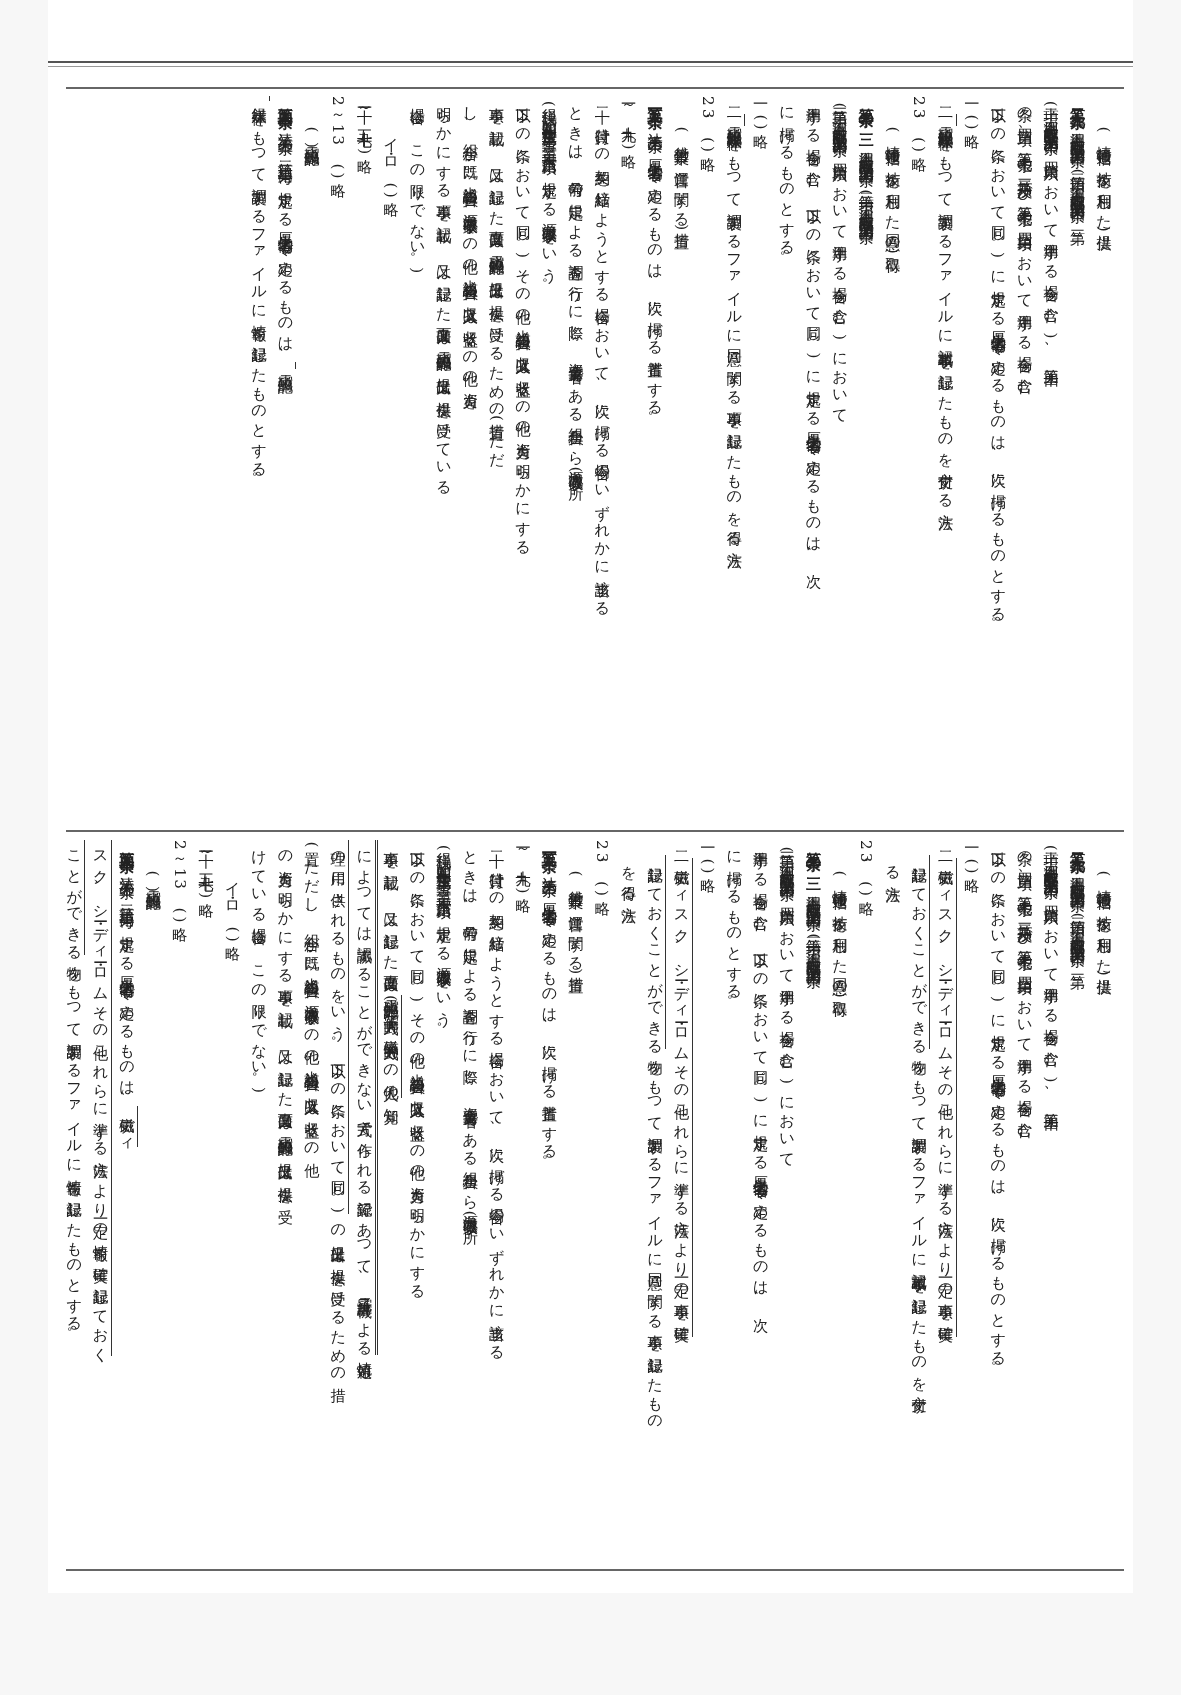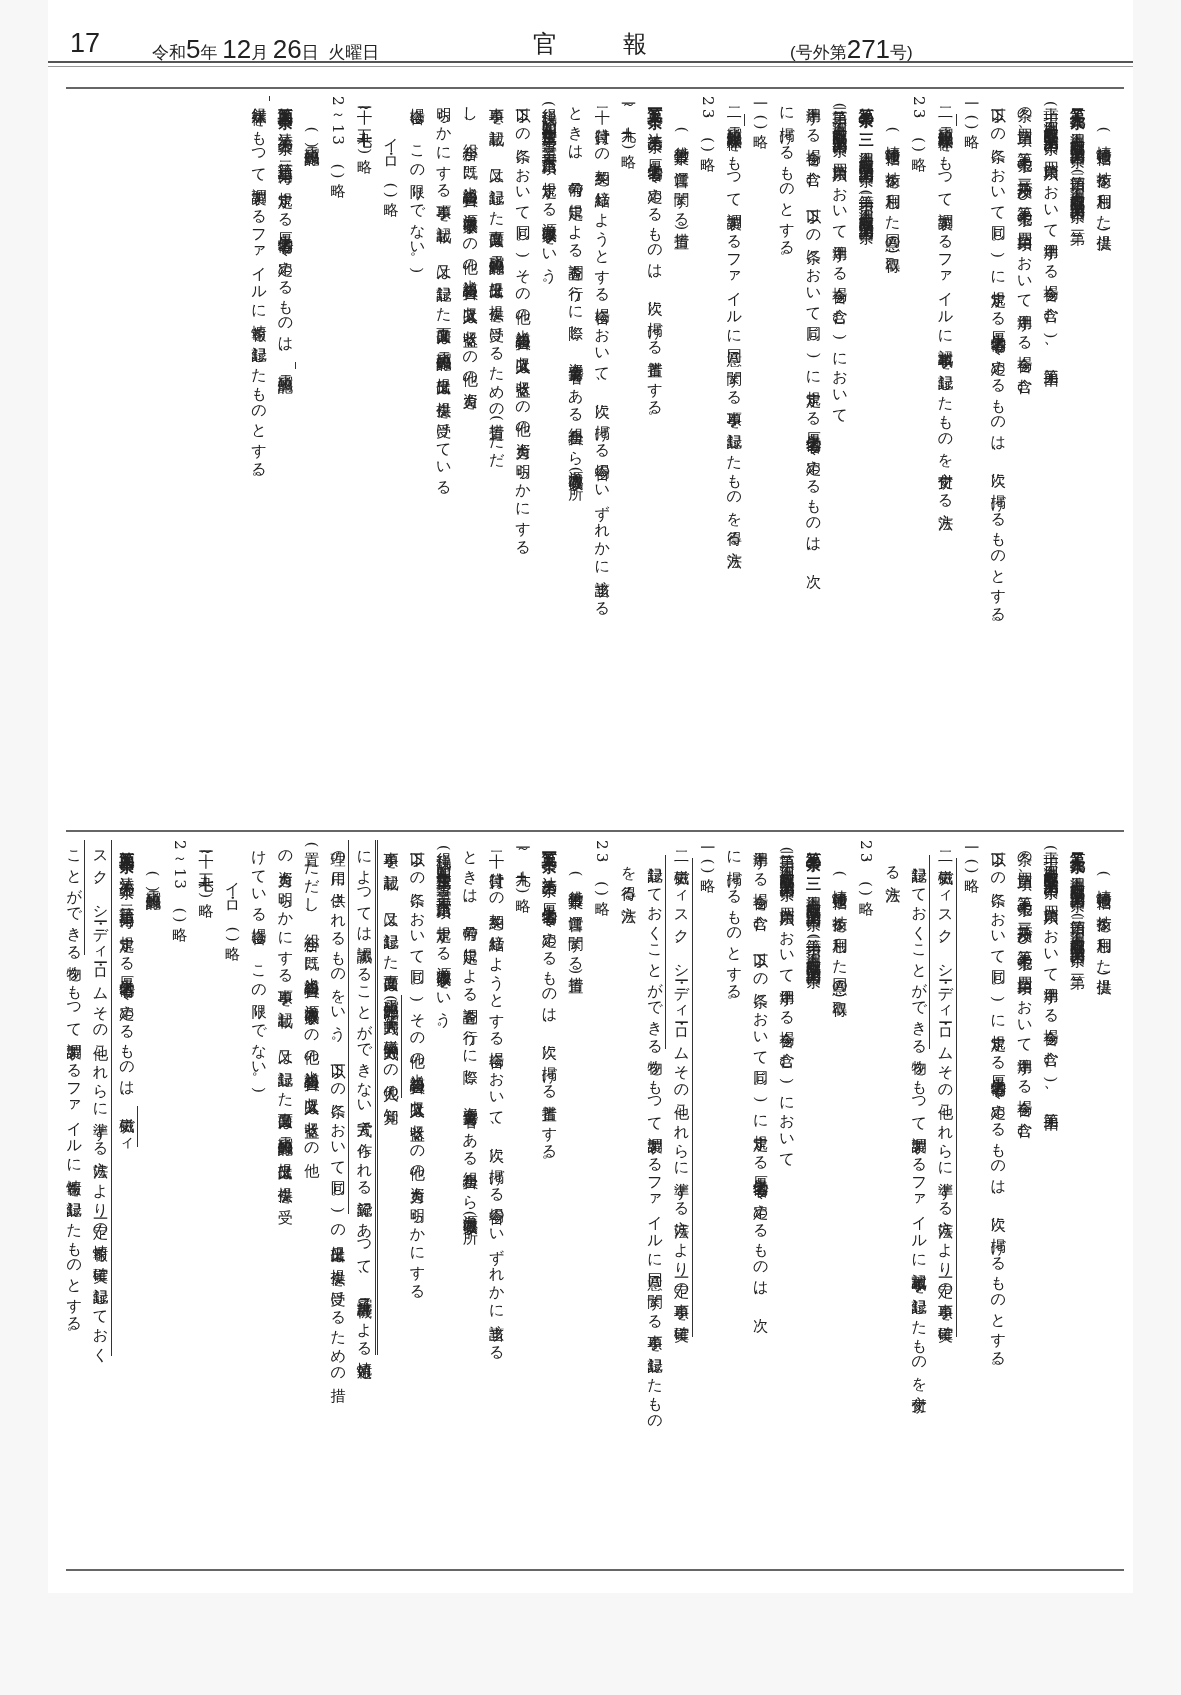--- a/index.html
+++ b/index.html
@@ -23,34 +23,20 @@
   .block .head{font-weight:bold;font-family:"DejaVu Sans","Liberation Sans",sans-serif;}
   .ul{border-right:1.5px solid #333;padding-right:1px;}
   .dbl{border-right:3px double #333;padding-right:1px;}
   .gap{display:inline-block;height:1em;}
 </style>
 </head>
 <body>
 
 <div class="page">
 
-  <div class="header">
-    <span class="hdr-page">17</span>
-    <span class="hdr-date">
-      <span style="position:static">令和</span><b>5</b><span style="position:static">年</span>
-      <b>12</b><span style="position:static">月</span>
-      <b>26</b><span style="position:static">日</span>
-      &nbsp;<span style="position:static">火曜日</span>
-    </span>
-    <span class="hdr-title1">官</span>
-    <span class="hdr-title2">報</span>
-    <span class="hdr-issue">
-      <span style="position:static">(号外第</span><b>271</b><span style="position:static">号)</span>
-    </span>
-  </div>
 
   <div class="rule-double"></div>
   <div class="rule" style="top:87px"></div>
 
   <div class="block" id="upper" style="top:96px;height:712px;">
       <p><span class="gap" style="height: 2em;"></span><span>(情報通信の技術を利用した提供)</span></p>
       <p><span class="head">第二十九条</span><span>　準用金融商品取引法第三十四条の二第四項(準用金融商品取引法第三十四条の三第</span></p>
       <p><span>十二項(準用金融商品取引法第三十四条の四第六項において準用する場合を含む。)、第三十四</span></p>
       <p><span>条の四第三項、第三十七条の三第二項及び第三十七条の四第二項において準用する場合を含む。</span></p>
       <p><span>以下この条において同じ。)に規定する厚生労働省令で定めるものは、次に掲げるものとする。</span></p>

